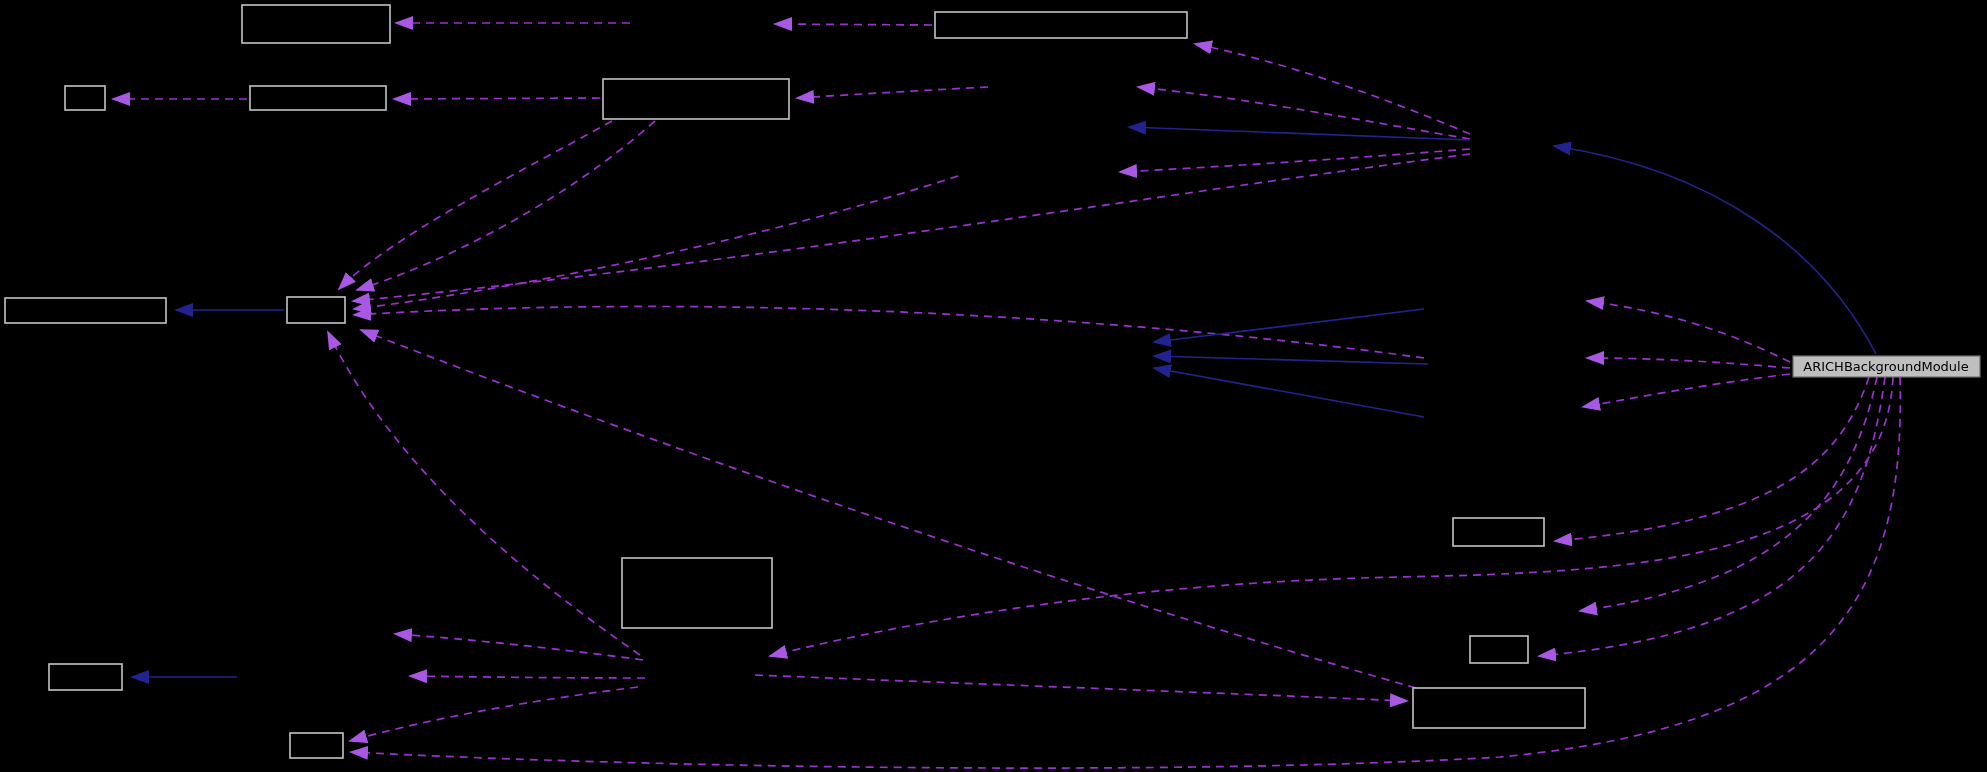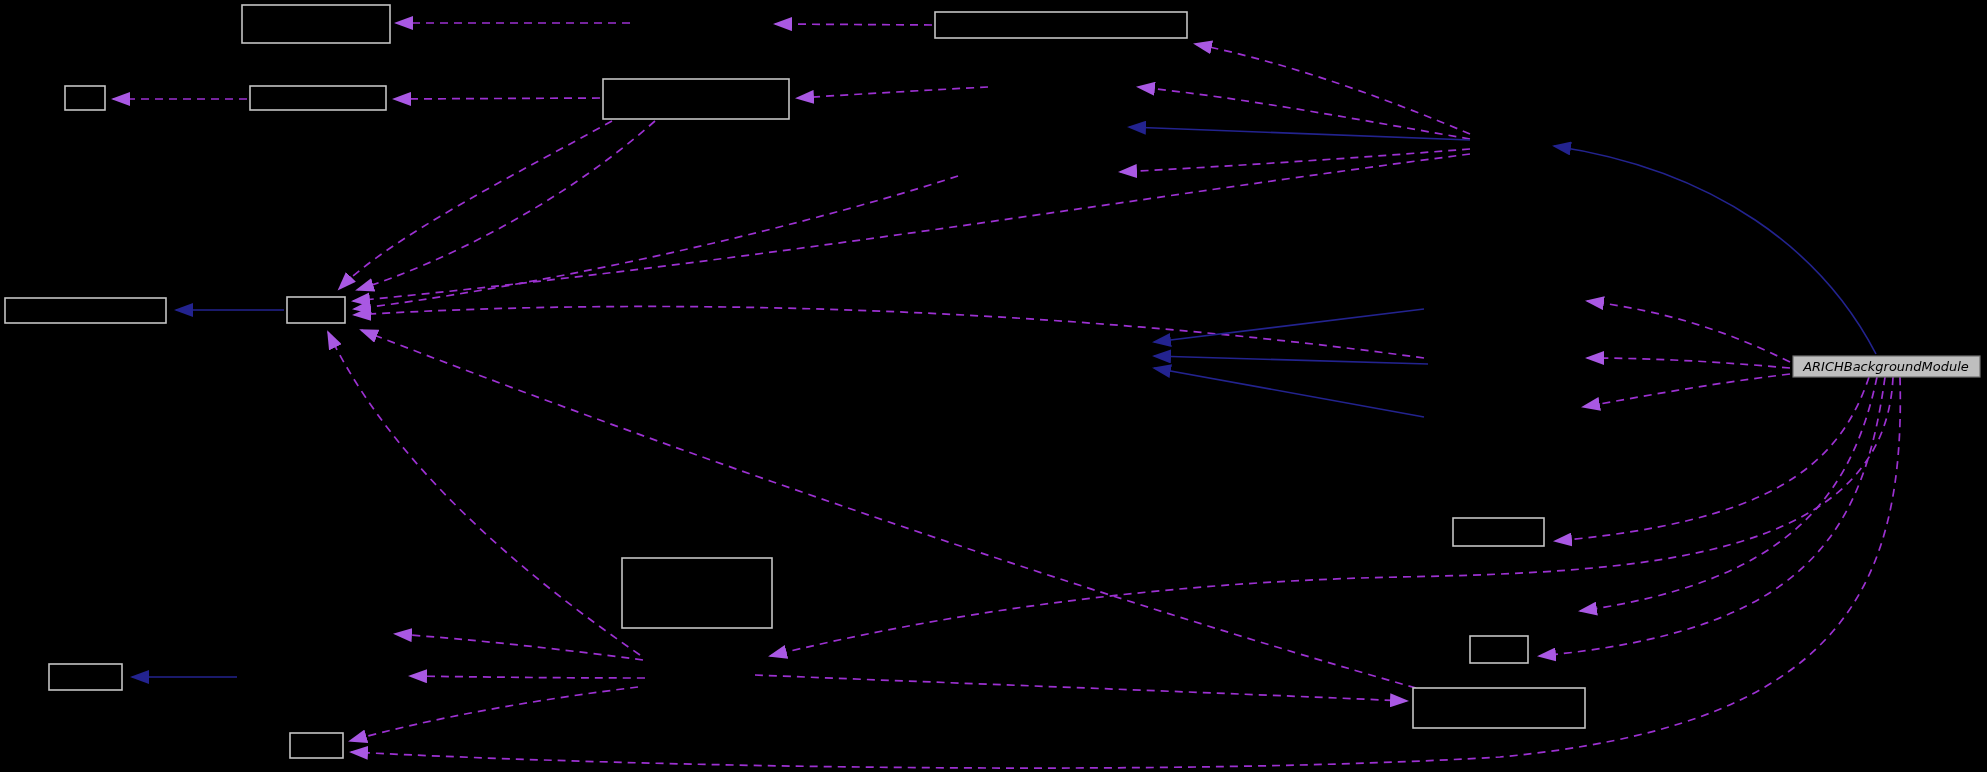--- a/index.html
+++ b/index.html
@@ -1,16 +1,16 @@
 <!DOCTYPE html>
 <html><head>
 <meta charset="utf-8">
 <style>
   html,body{margin:0;padding:0;background:#000;}
-  .stage{position:relative;width:1987px;height:772px;background:#000;overflow:hidden;font-style:italic;}
+  .stage{position:relative;width:1987px;height:772px;background:#000;overflow:hidden;}
   svg{display:block;}
   .edge-usage{fill:none;stroke:#9c31d1;stroke-width:1.7;stroke-dasharray:8 6;}
   .edge-inherit{fill:none;stroke:#23238f;stroke-width:1.6;}
   .class-node{fill:#000;stroke:#c4c4c4;stroke-width:1.6;}
   .hl-node{fill:#bfbfbf;stroke:#707070;stroke-width:1.2;}
   .hl-label{font-family:"DejaVu Sans","Liberation Sans",sans-serif;font-size:13px;fill:#000;}
 </style>
 </head>
 <body>
 

